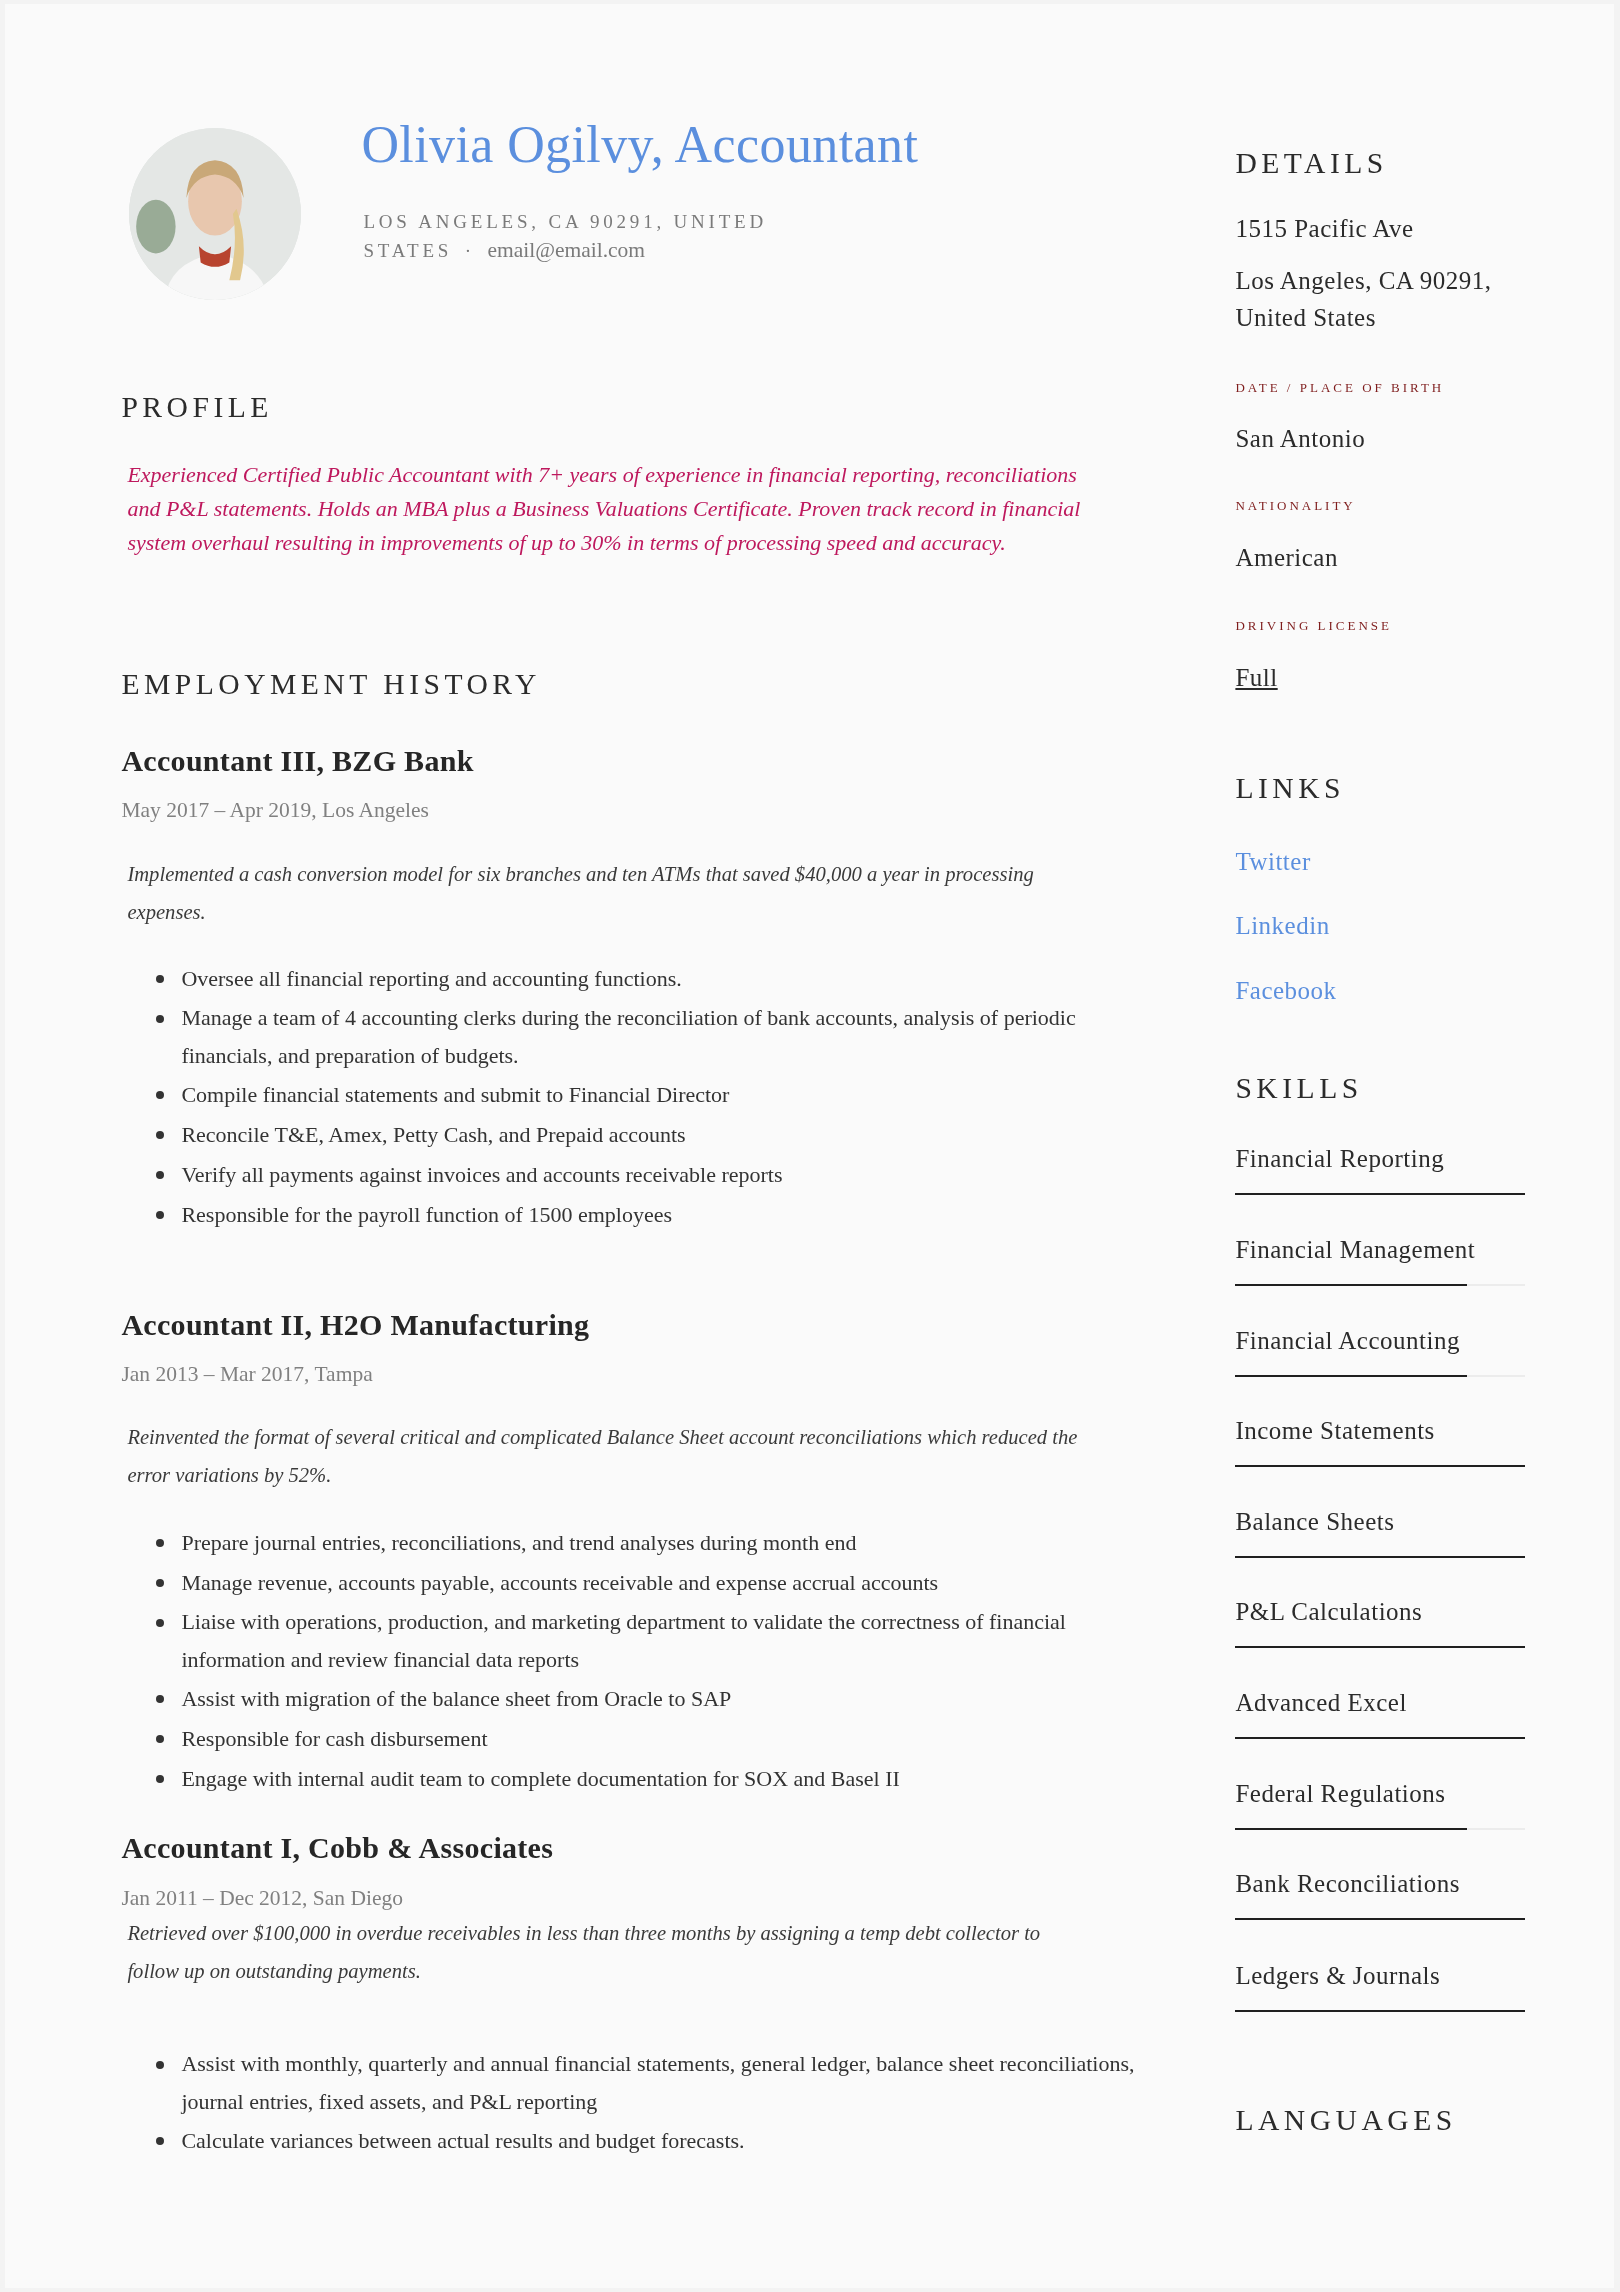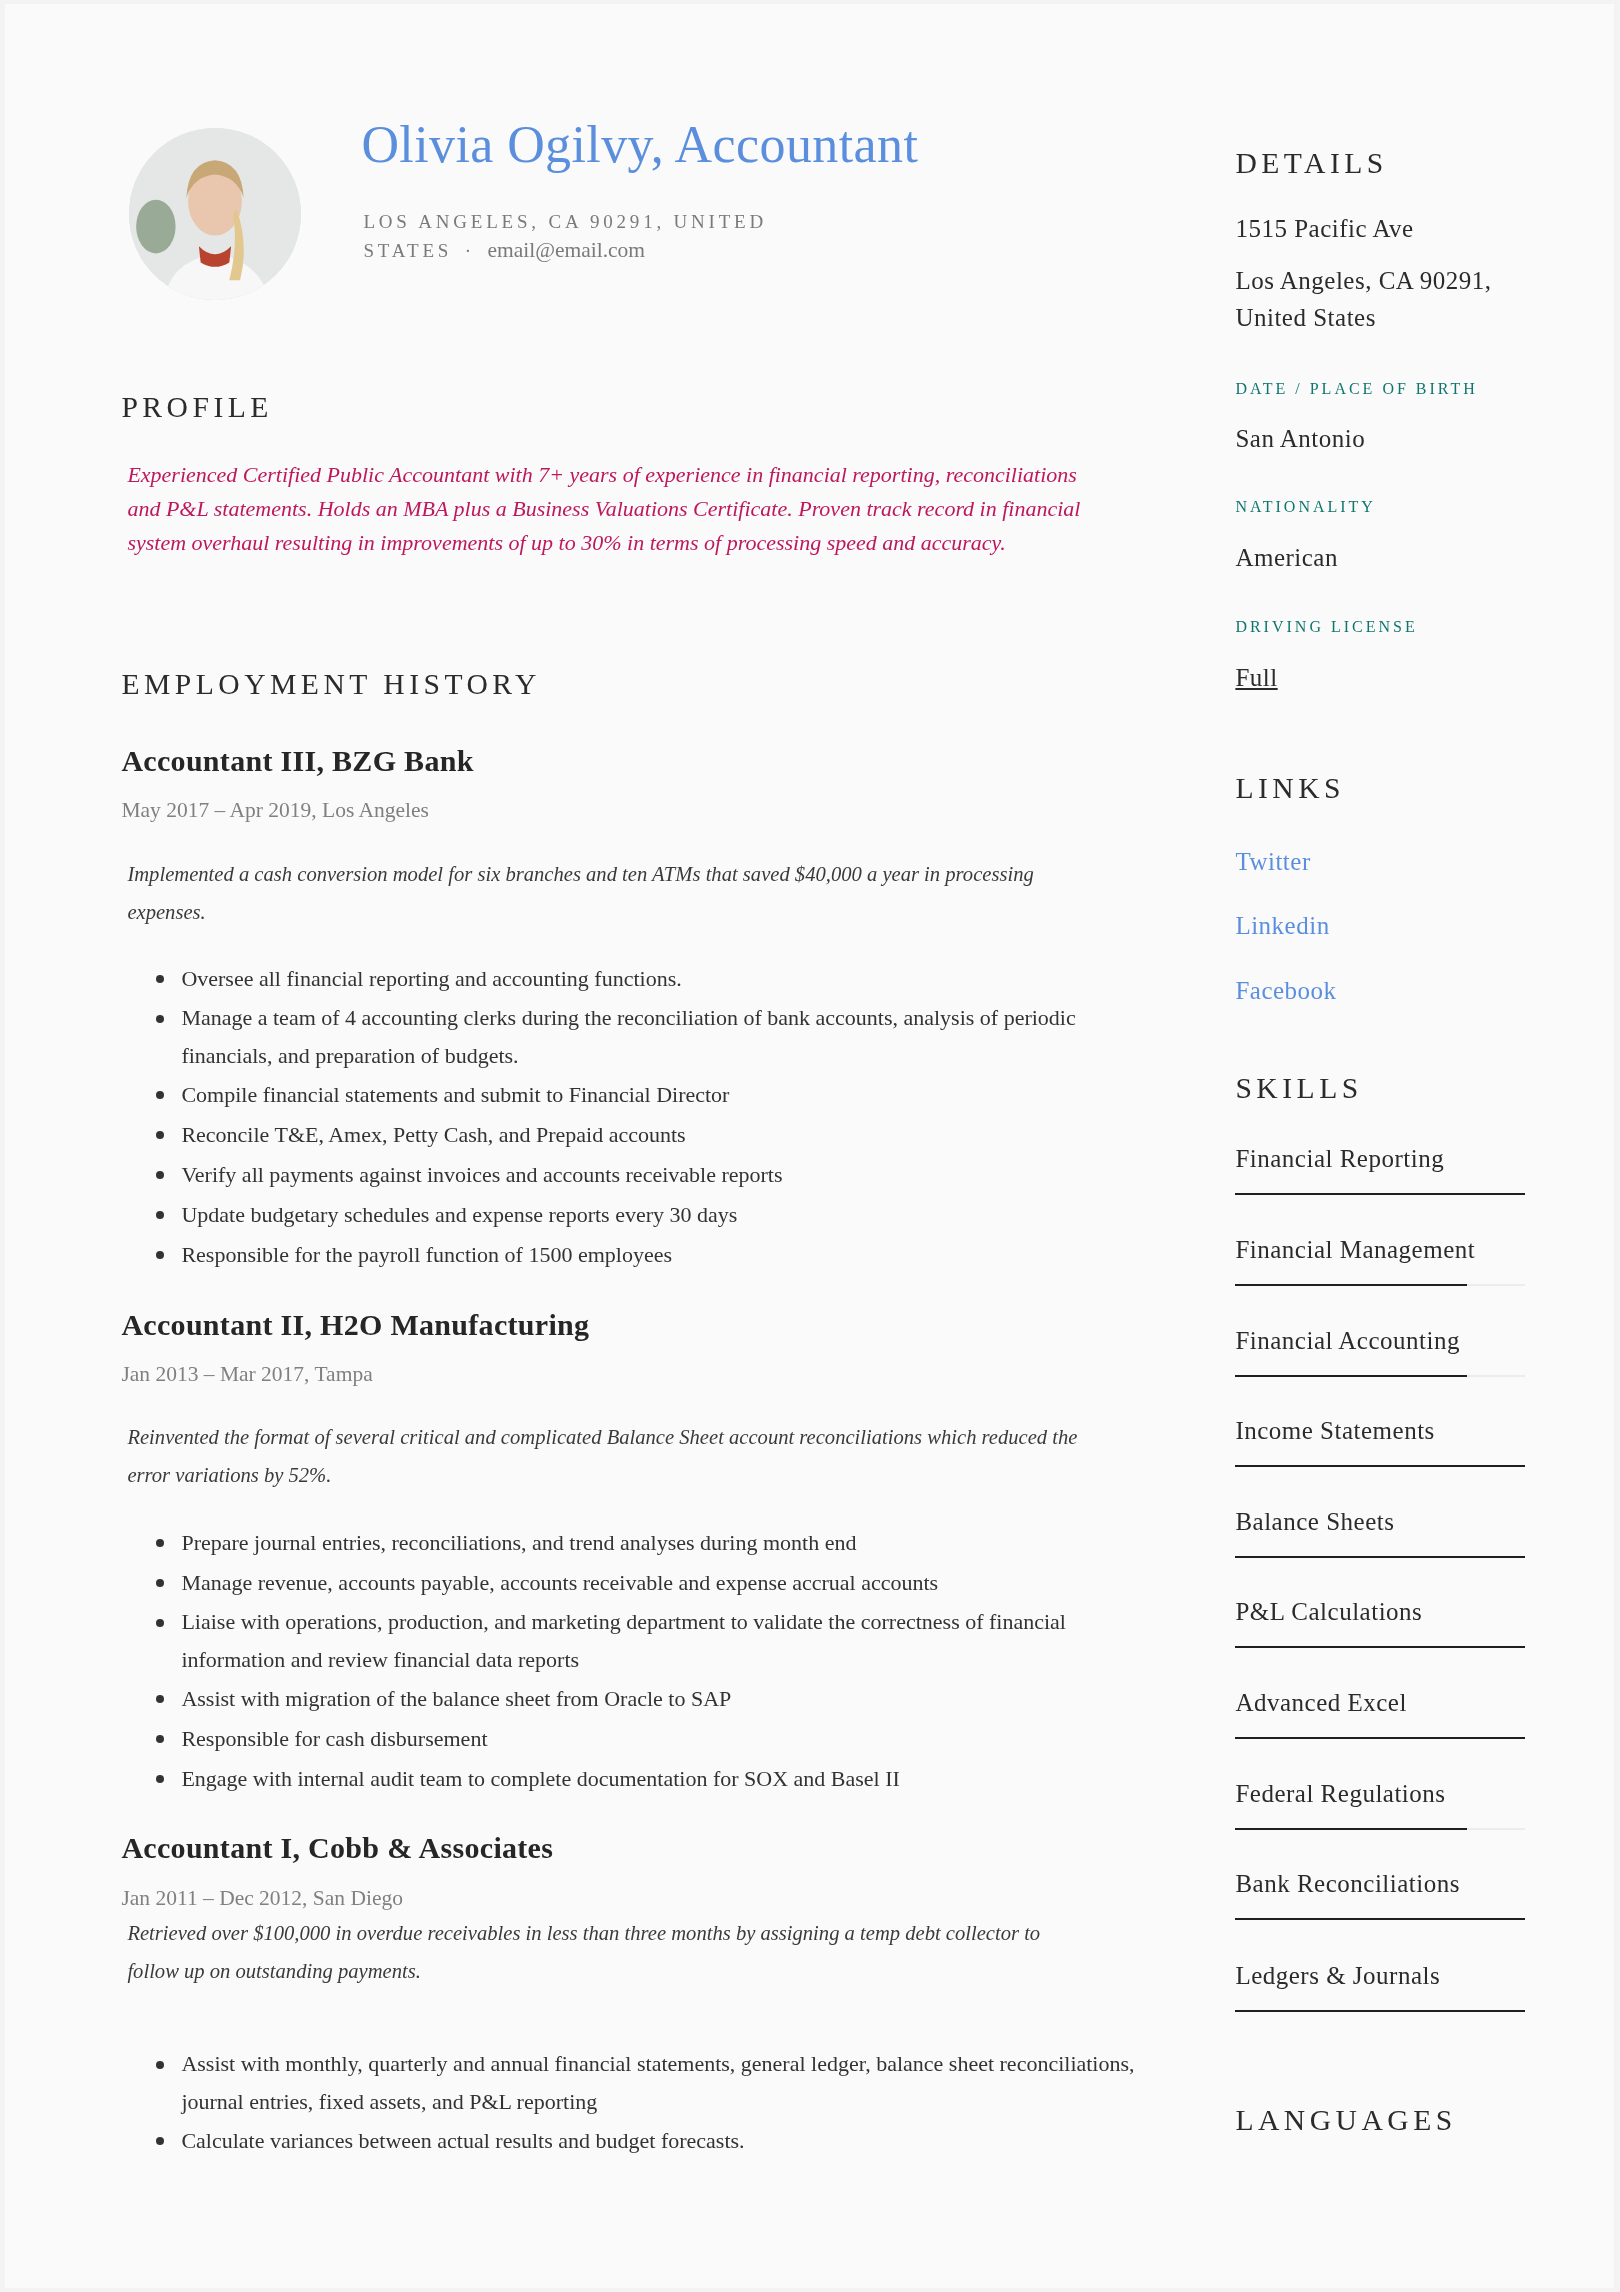--- a/index.html
+++ b/index.html
@@ -53,21 +53,21 @@
   ul.bullets li { position: relative; margin-bottom: 0; }
   ul.bullets li::before {
     content: ""; position: absolute; left: -25px; top: 16px; width: 8px; height: 8px;
     border-radius: 50%; background: #333;
   }
   ul.bullets li.wrap { line-height: 38px; }
 
   
   .r { left: 1230px; }
   .r-val { font-size: 25px; color: #2b2b2b; letter-spacing: 0.5px; }
-  .r-label { font-size: 16px; letter-spacing: 3px; color: #0f766e; text-transform: uppercase; }
+  .r-label { font-size: 13px; letter-spacing: 3px; color: #7f1d1d; text-transform: uppercase; }
   .r-link { font-size: 25px; color: #5b8fde; letter-spacing: 0.5px; cursor: pointer; }
   .skill { position: absolute; left: 1230px; width: 290px; }
   .skill .label { font-size: 25px; color: #2b2b2b; letter-spacing: 0.5px; white-space: nowrap; }
   .skill .track {
     position: absolute; left: 0; width: 290px; height: 2.7px; background: #ececec;
   }
   .skill .fill { height: 2.7px; background: #1f1f1f; }
 </style>
 </head>
 <body>
@@ -100,21 +100,20 @@
 
   <div class="abs job-title" style="left:116px; top:740px;">Accountant III, BZG Bank</div>
   <div class="abs job-date" style="left:116px; top:794px;">May 2017 – Apr 2019, Los Angeles</div>
   <div class="job-desc" style="top:851px;">Implemented a cash conversion model for six branches and ten ATMs that saved $40,000 a year in processing expenses.</div>
   <ul class="bullets" style="top:955px;">
     <li>Oversee all financial reporting and accounting functions.</li>
     <li class="wrap">Manage a team of 4 accounting clerks during the reconciliation of bank accounts, analysis of periodic financials, and preparation of budgets.</li>
     <li>Compile financial statements and submit to Financial Director</li>
     <li>Reconcile T&amp;E, Amex, Petty Cash, and Prepaid accounts</li>
     <li>Verify all payments against invoices and accounts receivable reports</li>
-    <li>Update budgetary schedules and expense reports every 30 days</li>
     <li>Responsible for the payroll function of 1500 employees</li>
   </ul>
 
   <div class="abs job-title" style="left:116px; top:1304px;">Accountant II, H2O Manufacturing</div>
   <div class="abs job-date" style="left:116px; top:1358px;">Jan 2013 – Mar 2017, Tampa</div>
   <div class="job-desc" style="top:1414px;">Reinvented the format of several critical and complicated Balance Sheet account reconciliations which reduced the error variations by 52%.</div>
   <ul class="bullets" style="top:1519px;">
     <li>Prepare journal entries, reconciliations, and trend analyses during month end</li>
     <li>Manage revenue, accounts payable, accounts receivable and expense accrual accounts</li>
     <li class="wrap">Liaise with operations, production, and marketing department to validate the correctness of financial information and review financial data reports</li>

